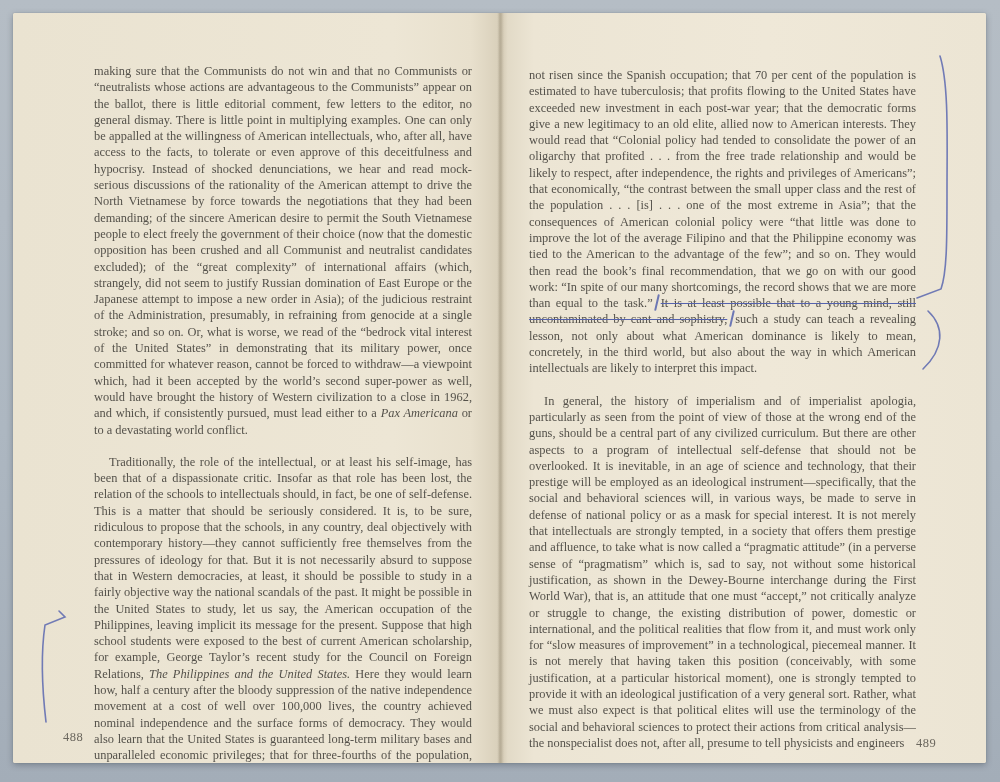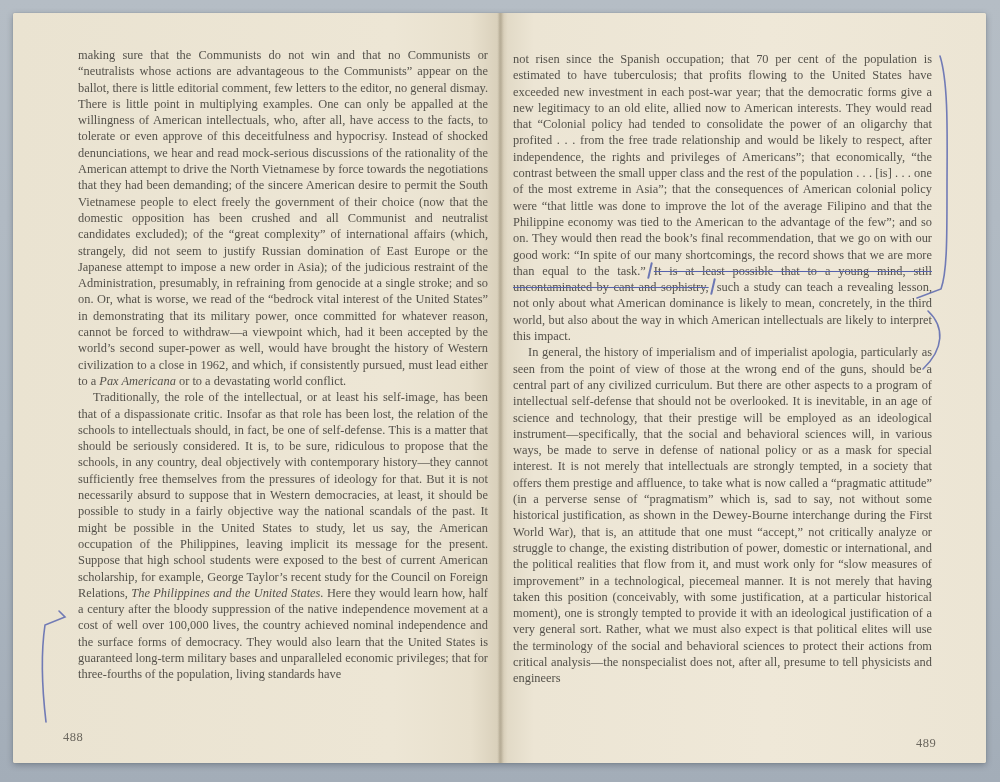--- a/index.html
+++ b/index.html
@@ -34,21 +34,21 @@
     background:linear-gradient(90deg,rgba(90,80,60,0) 0%,rgba(90,80,60,.18) 45%,rgba(120,110,90,.30) 55%,rgba(90,80,60,.10) 75%,rgba(90,80,60,0) 100%);
     pointer-events:none;
   }
   .textcol{
     position:absolute;color:var(--text);
     font-size:12.4px;line-height:16.3px;text-align:justify;
     text-rendering:optimizeLegibility;
   }
   .page.left .textcol{left:65px;top:34px;width:410px;}
   .page.right .textcol{left:13px;top:38px;width:419px;}
-  .para{margin:0;}
+  .para{margin:16px;}
   .para.indent{text-indent:15px;}
   .seg-italic{font-style:italic;}
   .seg-struck{
     text-decoration:line-through;
     text-decoration-color:var(--ink);
     text-decoration-thickness:1.25px;
     text-decoration-skip-ink:none;
   }
   .seg-slash{display:inline-block;width:6px;height:14px;position:relative;vertical-align:-3px;margin:0 1px;}
   .seg-slash::after{

